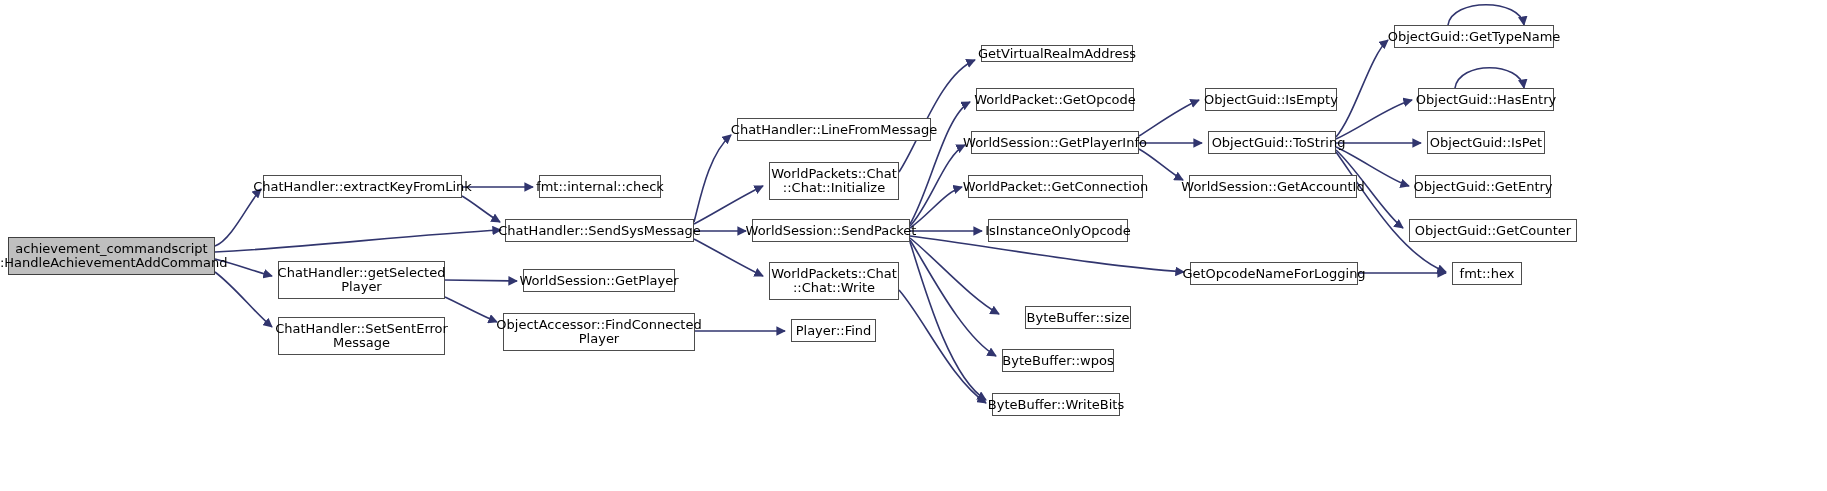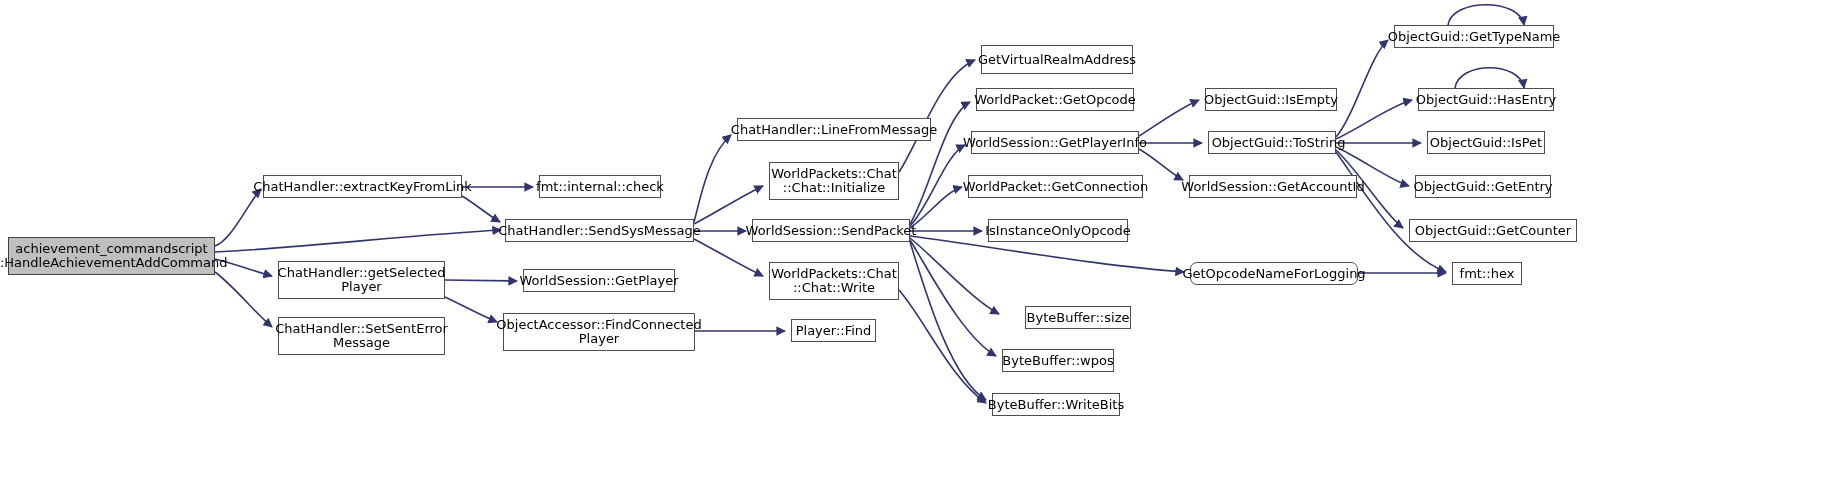--- a/index.html
+++ b/index.html
@@ -102,32 +102,32 @@
       <div class="node" style="left: 503px; top: 313px; width: 192px; height: 38px;">ObjectAccessor::FindConnected
 Player</div>
       <div class="node" style="left: 505px; top: 219px; width: 189px; height: 23px;">ChatHandler::SendSysMessage</div>
       <div class="node" style="left: 737px; top: 118px; width: 194px; height: 23px;">ChatHandler::LineFromMessage</div>
       <div class="node" style="left: 769px; top: 162px; width: 130px; height: 38px;">WorldPackets::Chat
 ::Chat::Initialize</div>
       <div class="node" style="left: 769px; top: 262px; width: 130px; height: 38px;">WorldPackets::Chat
 ::Chat::Write</div>
       <div class="node" style="left: 791px; top: 319px; width: 85px; height: 23px;">Player::Find</div>
       <div class="node" style="left: 752px; top: 219px; width: 158px; height: 23px;">WorldSession::SendPacket</div>
-      <div class="node" style="left: 981px; top: 45px; width: 152px; height: 29px;">GetVirtualRealmAddress</div>
+      <div class="node" style="left: 981px; top: 45px; width: 152px; height: 17px;">GetVirtualRealmAddress</div>
       <div class="node" style="left: 976px; top: 88px; width: 158px; height: 23px;">WorldPacket::GetOpcode</div>
       <div class="node" style="left: 971px; top: 131px; width: 168px; height: 23px;">WorldSession::GetPlayerInfo</div>
       <div class="node" style="left: 968px; top: 175px; width: 175px; height: 23px;">WorldPacket::GetConnection</div>
       <div class="node" style="left: 988px; top: 219px; width: 140px; height: 23px;">IsInstanceOnlyOpcode</div>
       <div class="node" style="left: 1005px; top: 306px; width: 106px; height: 23px; margin-left: 20px;">ByteBuffer::size</div>
       <div class="node" style="left: 1002px; top: 349px; width: 112px; height: 23px;">ByteBuffer::wpos</div>
       <div class="node" style="left: 992px; top: 393px; width: 128px; height: 23px;">ByteBuffer::WriteBits</div>
       <div class="node" style="left: 1205px; top: 88px; width: 132px; height: 23px;">ObjectGuid::IsEmpty</div>
       <div class="node" style="left: 1208px; top: 131px; width: 128px; height: 23px; padding-left: 16px;">ObjectGuid::ToString</div>
       <div class="node" style="left: 1189px; top: 175px; width: 168px; height: 23px;">WorldSession::GetAccountId</div>
-      <div class="node" style="left: 1190px; top: 262px; width: 168px; height: 23px; border-radius: 7px;">GetOpcodeNameForLogging</div>
+      <div class="node" style="left: 1190px; top: 262px; width: 168px; height: 23px;">GetOpcodeNameForLogging</div>
       <div class="node" style="left: 1394px; top: 25px; width: 160px; height: 23px;">ObjectGuid::GetTypeName</div>
       <div class="node" style="left: 1418px; top: 88px; width: 136px; height: 23px;">ObjectGuid::HasEntry</div>
       <div class="node" style="left: 1427px; top: 131px; width: 118px; height: 23px;">ObjectGuid::IsPet</div>
       <div class="node" style="left: 1415px; top: 175px; width: 136px; height: 23px;">ObjectGuid::GetEntry</div>
       <div class="node" style="left: 1409px; top: 219px; width: 168px; height: 23px;">ObjectGuid::GetCounter</div>
       <div class="node" style="left: 1452px; top: 262px; width: 70px; height: 23px;">fmt::hex</div>
     </div>
 </div>
 
 </body></html>

